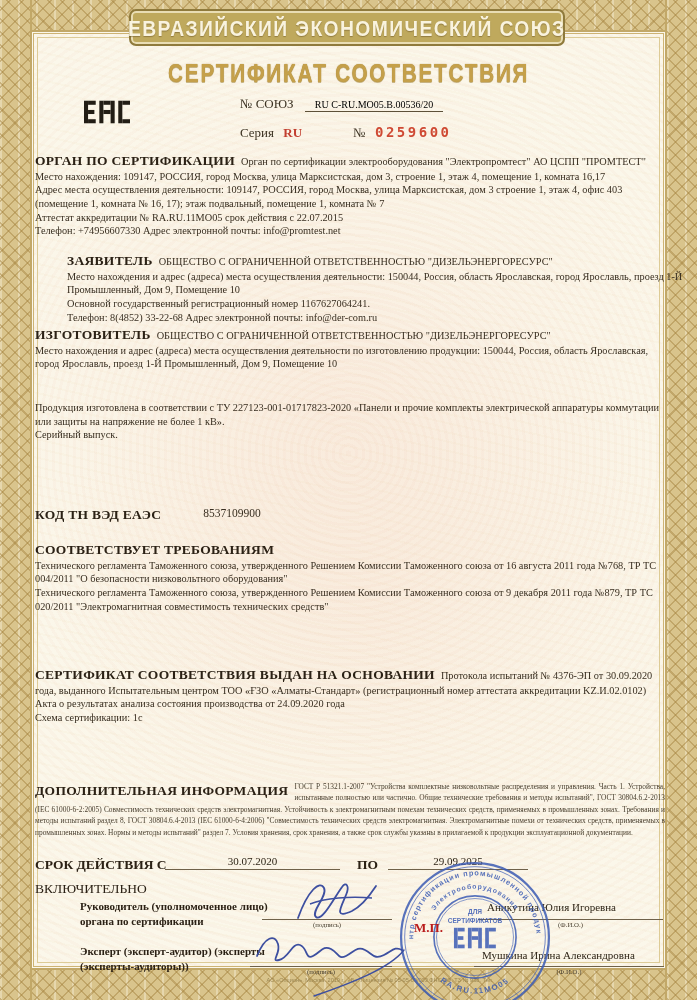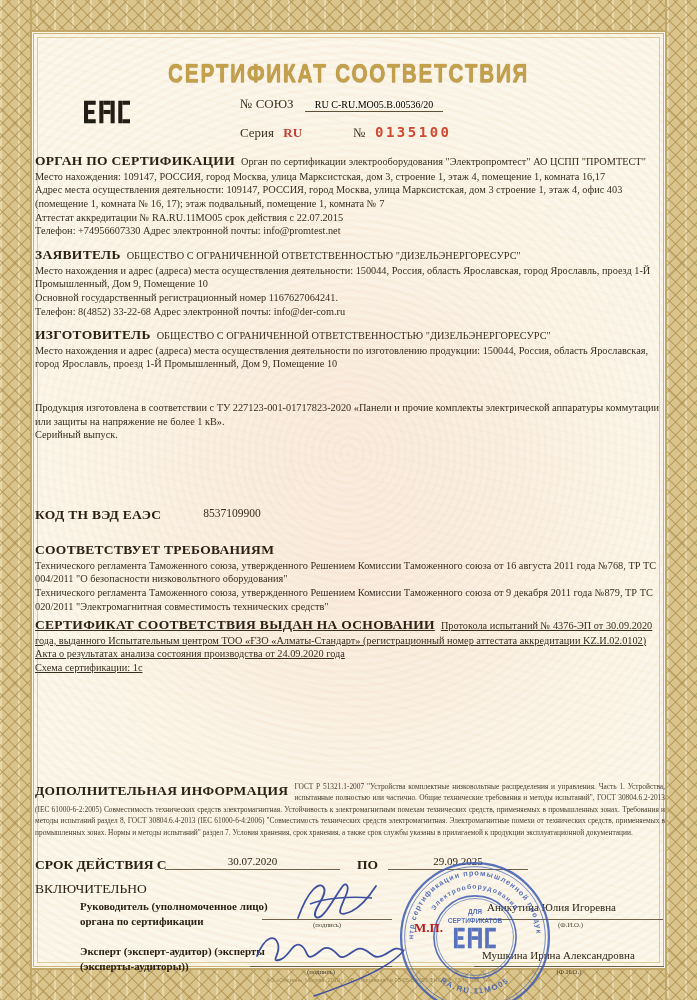--- a/index.html
+++ b/index.html
@@ -96,20 +96,23 @@
 <div class="page">
 
   <div class="frame top"></div>
   <div class="frame bottom"></div>
   <div class="frame left"></div>
   <div class="frame right"></div>
   <div class="bg-pattern"></div>
   <div class="inner-line"></div>
   <div class="inner-line2"></div>
 
+  <div class="union-banner">
+    <span>ЕВРАЗИЙСКИЙ ЭКОНОМИЧЕСКИЙ СОЮЗ</span>
+  </div>
 
   <svg class="eac-logo" viewBox="0 0 102 50" role="img" aria-label="ЕАС">
     <g fill="#221d15">
       <rect x="0" y="0" width="9" height="50"></rect>
         <rect x="9" y="0" width="17" height="9"></rect>
       <rect x="9" y="20.5" width="14" height="9"></rect>
         <rect x="9" y="41" width="17" height="9"></rect>
       <rect x="34" y="0" width="9" height="50"></rect>
         <rect x="59" y="0" width="9" height="50"></rect>
       <rect x="43" y="0" width="16" height="9"></rect>
@@ -125,32 +128,32 @@
   </div>
 
   <div class="cert-number-row">
     <span class="lbl">№ СОЮЗ</span>
     <span class="val">RU C-RU.МО05.В.00536/20</span>
   </div>
   <div class="series-row">
     <span class="lbl">Серия</span>
     <span class="red" style="margin-left:6px;">RU</span>
     <span class="lbl no">№</span>
-    <span class="serial">0135100</span>
+    <span class="serial">0259600</span>
   </div>
 
   <div class="sec" style="top:152px;">
     <p><span class="sec-h">ОРГАН ПО СЕРТИФИКАЦИИ</span><span>Орган по сертификации электрооборудования "Электропромтест" АО ЦСПП "ПРОМТЕСТ"</span></p>
     <p>Место нахождения: 109147, РОССИЯ, город Москва, улица Марксистская, дом 3, строение 1, этаж 4, помещение 1, комната 16,17</p>
     <p>Адрес места осуществления деятельности: 109147, РОССИЯ, город Москва, улица Марксистская, дом 3 строение 1, этаж 4, офис 403 (помещение 1, комната № 16, 17); этаж подвальный, помещение 1, комната № 7</p>
     <p>Аттестат аккредитации № RA.RU.11МО05 срок действия с 22.07.2015</p>
     <p>Телефон: +74956607330 Адрес электронной почты: info@promtest.net</p>
   </div>
 
-  <div class="sec" style="top:246px;">
+  <div class="sec" style="top:252px;padding-left:32px;">
     <p><span class="sec-h">ЗАЯВИТЕЛЬ</span><span>ОБЩЕСТВО С ОГРАНИЧЕННОЙ ОТВЕТСТВЕННОСТЬЮ "ДИЗЕЛЬЭНЕРГОРЕСУРС"</span></p>
     <p>Место нахождения и адрес (адреса) места осуществления деятельности: 150044, Россия, область Ярославская, город Ярославль, проезд 1-Й Промышленный, Дом 9, Помещение 10</p>
     <p>Основной государственный регистрационный номер 1167627064241.</p>
     <p>Телефон: 8(4852) 33-22-68 Адрес электронной почты: info@der-com.ru</p>
   </div>
 
   <div class="sec" style="top:326px;">
     <p><span class="sec-h">ИЗГОТОВИТЕЛЬ</span><span>ОБЩЕСТВО С ОГРАНИЧЕННОЙ ОТВЕТСТВЕННОСТЬЮ "ДИЗЕЛЬЭНЕРГОРЕСУРС"</span></p>
     <p>Место нахождения и адрес (адреса) места осуществления деятельности по изготовлению продукции: 150044, Россия, область Ярославская, город Ярославль, проезд 1-Й Промышленный, Дом 9, Помещение 10</p>
   </div>
@@ -163,21 +166,21 @@
   <div class="sec" style="top:506px;">
     <p><span class="sec-h">КОД ТН ВЭД ЕАЭС</span><span class="tnved-val">8537109900</span></p>
   </div>
 
   <div class="sec" style="top:541px;">
     <p><span class="sec-h">СООТВЕТСТВУЕТ ТРЕБОВАНИЯМ</span></p>
     <p>Технического регламента Таможенного союза, утвержденного Решением Комиссии Таможенного союза от 16 августа  2011 года №768, ТР ТС 004/2011 "О безопасности низковольтного оборудования"</p>
     <p>Технического регламента Таможенного союза, утвержденного Решением Комиссии Таможенного союза от 9 декабря 2011 года №879, ТР ТС 020/2011 "Электромагнитная совместимость технических средств"</p>
   </div>
 
-  <div class="sec" style="top:616px;text-decoration:underline;">
+  <div class="sec" style="top:666px;">
     <p><span class="sec-h">СЕРТИФИКАТ СООТВЕТСТВИЯ  ВЫДАН НА ОСНОВАНИИ</span><span>Протокола испытаний № 4376-ЭП от 30.09.2020 года, выданного Испытательным центром ТОО «ҒЗО «Алматы-Стандарт» (регистрационный номер аттестата аккредитации KZ.И.02.0102)</span></p>
     <p>Акта о результатах анализа состояния производства от 24.09.2020 года</p>
     <p>Схема сертификации: 1с</p>
   </div>
 
   <div class="sec" style="top:781px;">
     <div class="small-text">
       <span class="addl-h">ДОПОЛНИТЕЛЬНАЯ ИНФОРМАЦИЯ</span><span>ГОСТ Р 51321.1-2007 "Устройства комплектные низковольтные распределения и управления. Часть 1. Устройства, испытанные полностью или частично. Общие технические требования и методы испытаний", ГОСТ 30804.6.2-2013 (IEC 61000-6-2:2005) Совместимость технических средств электромагнитная. Устойчивость к электромагнитным помехам технических средств, применяемых в промышленных зонах. Требования и методы испытаний раздел 8, ГОСТ 30804.6.4-2013 (IEC 61000-6-4:2006) "Совместимость технических средств электромагнитная. Электромагнитные помехи от технических средств, применяемых в промышленных зонах. Нормы и методы испытаний" раздел 7. Условия хранения, срок хранения, а также срок службы указаны в прилагаемой к продукции эксплуатационной документации.</span>
     </div>
   </div>

